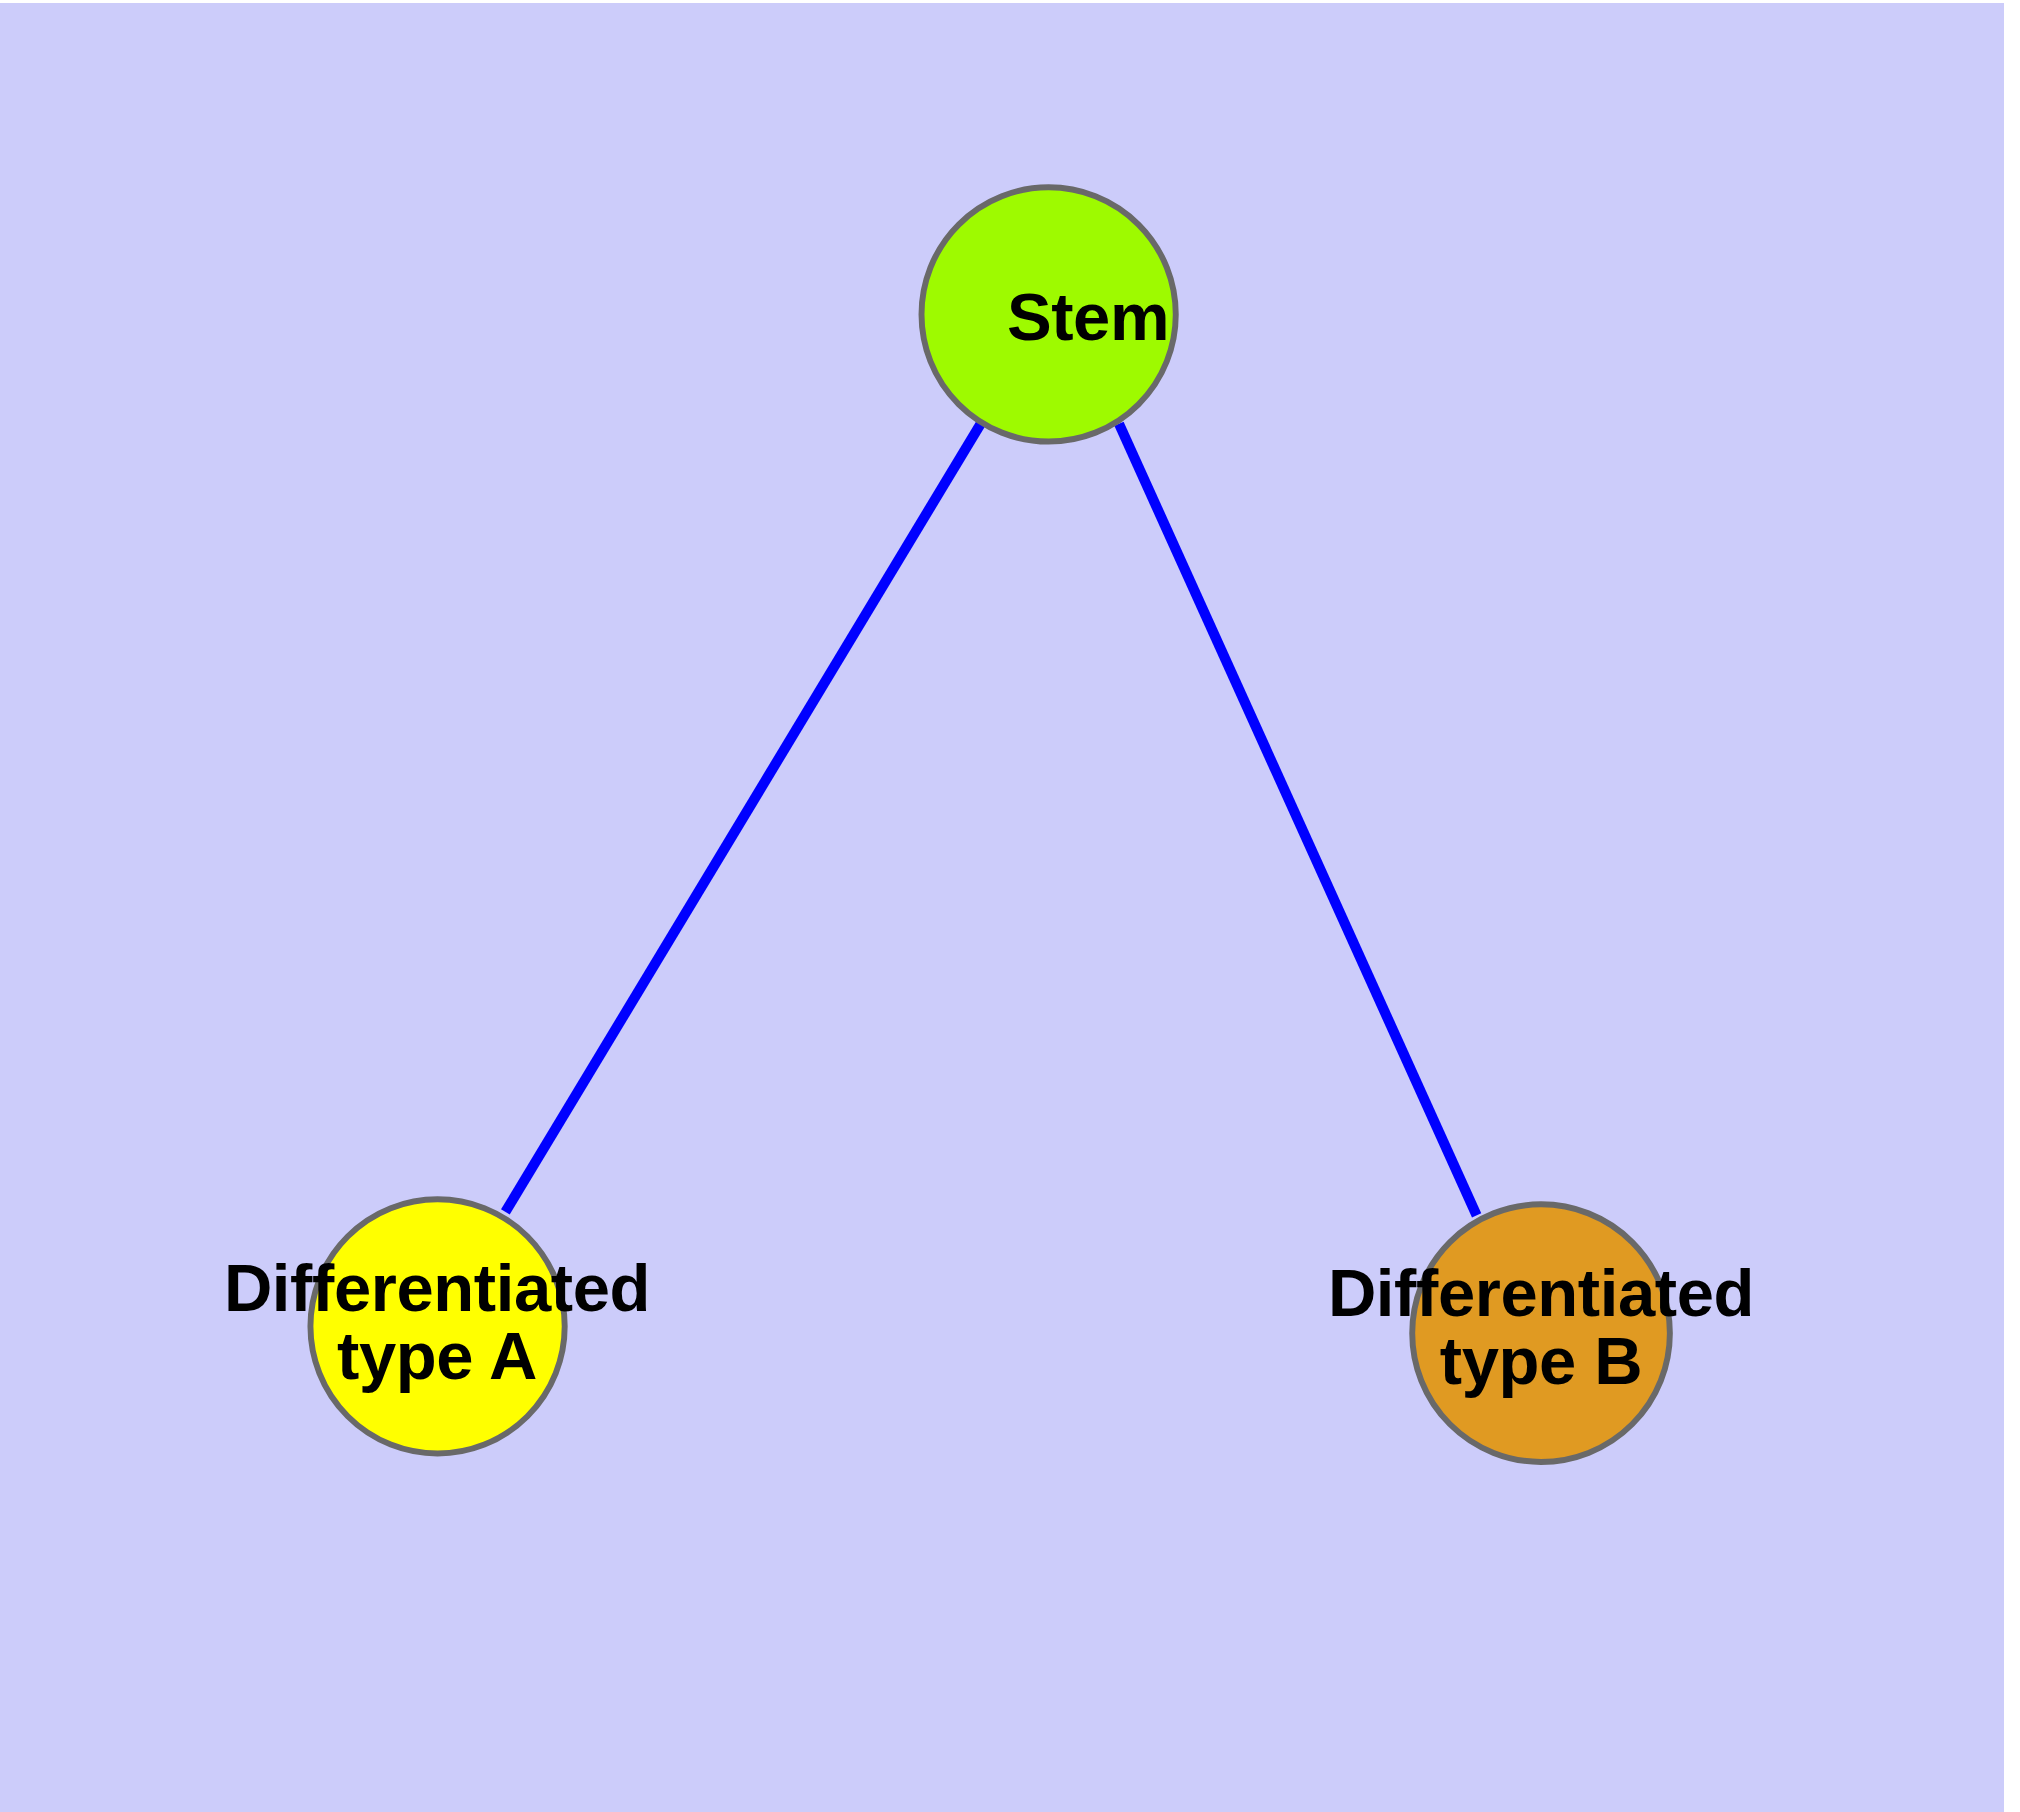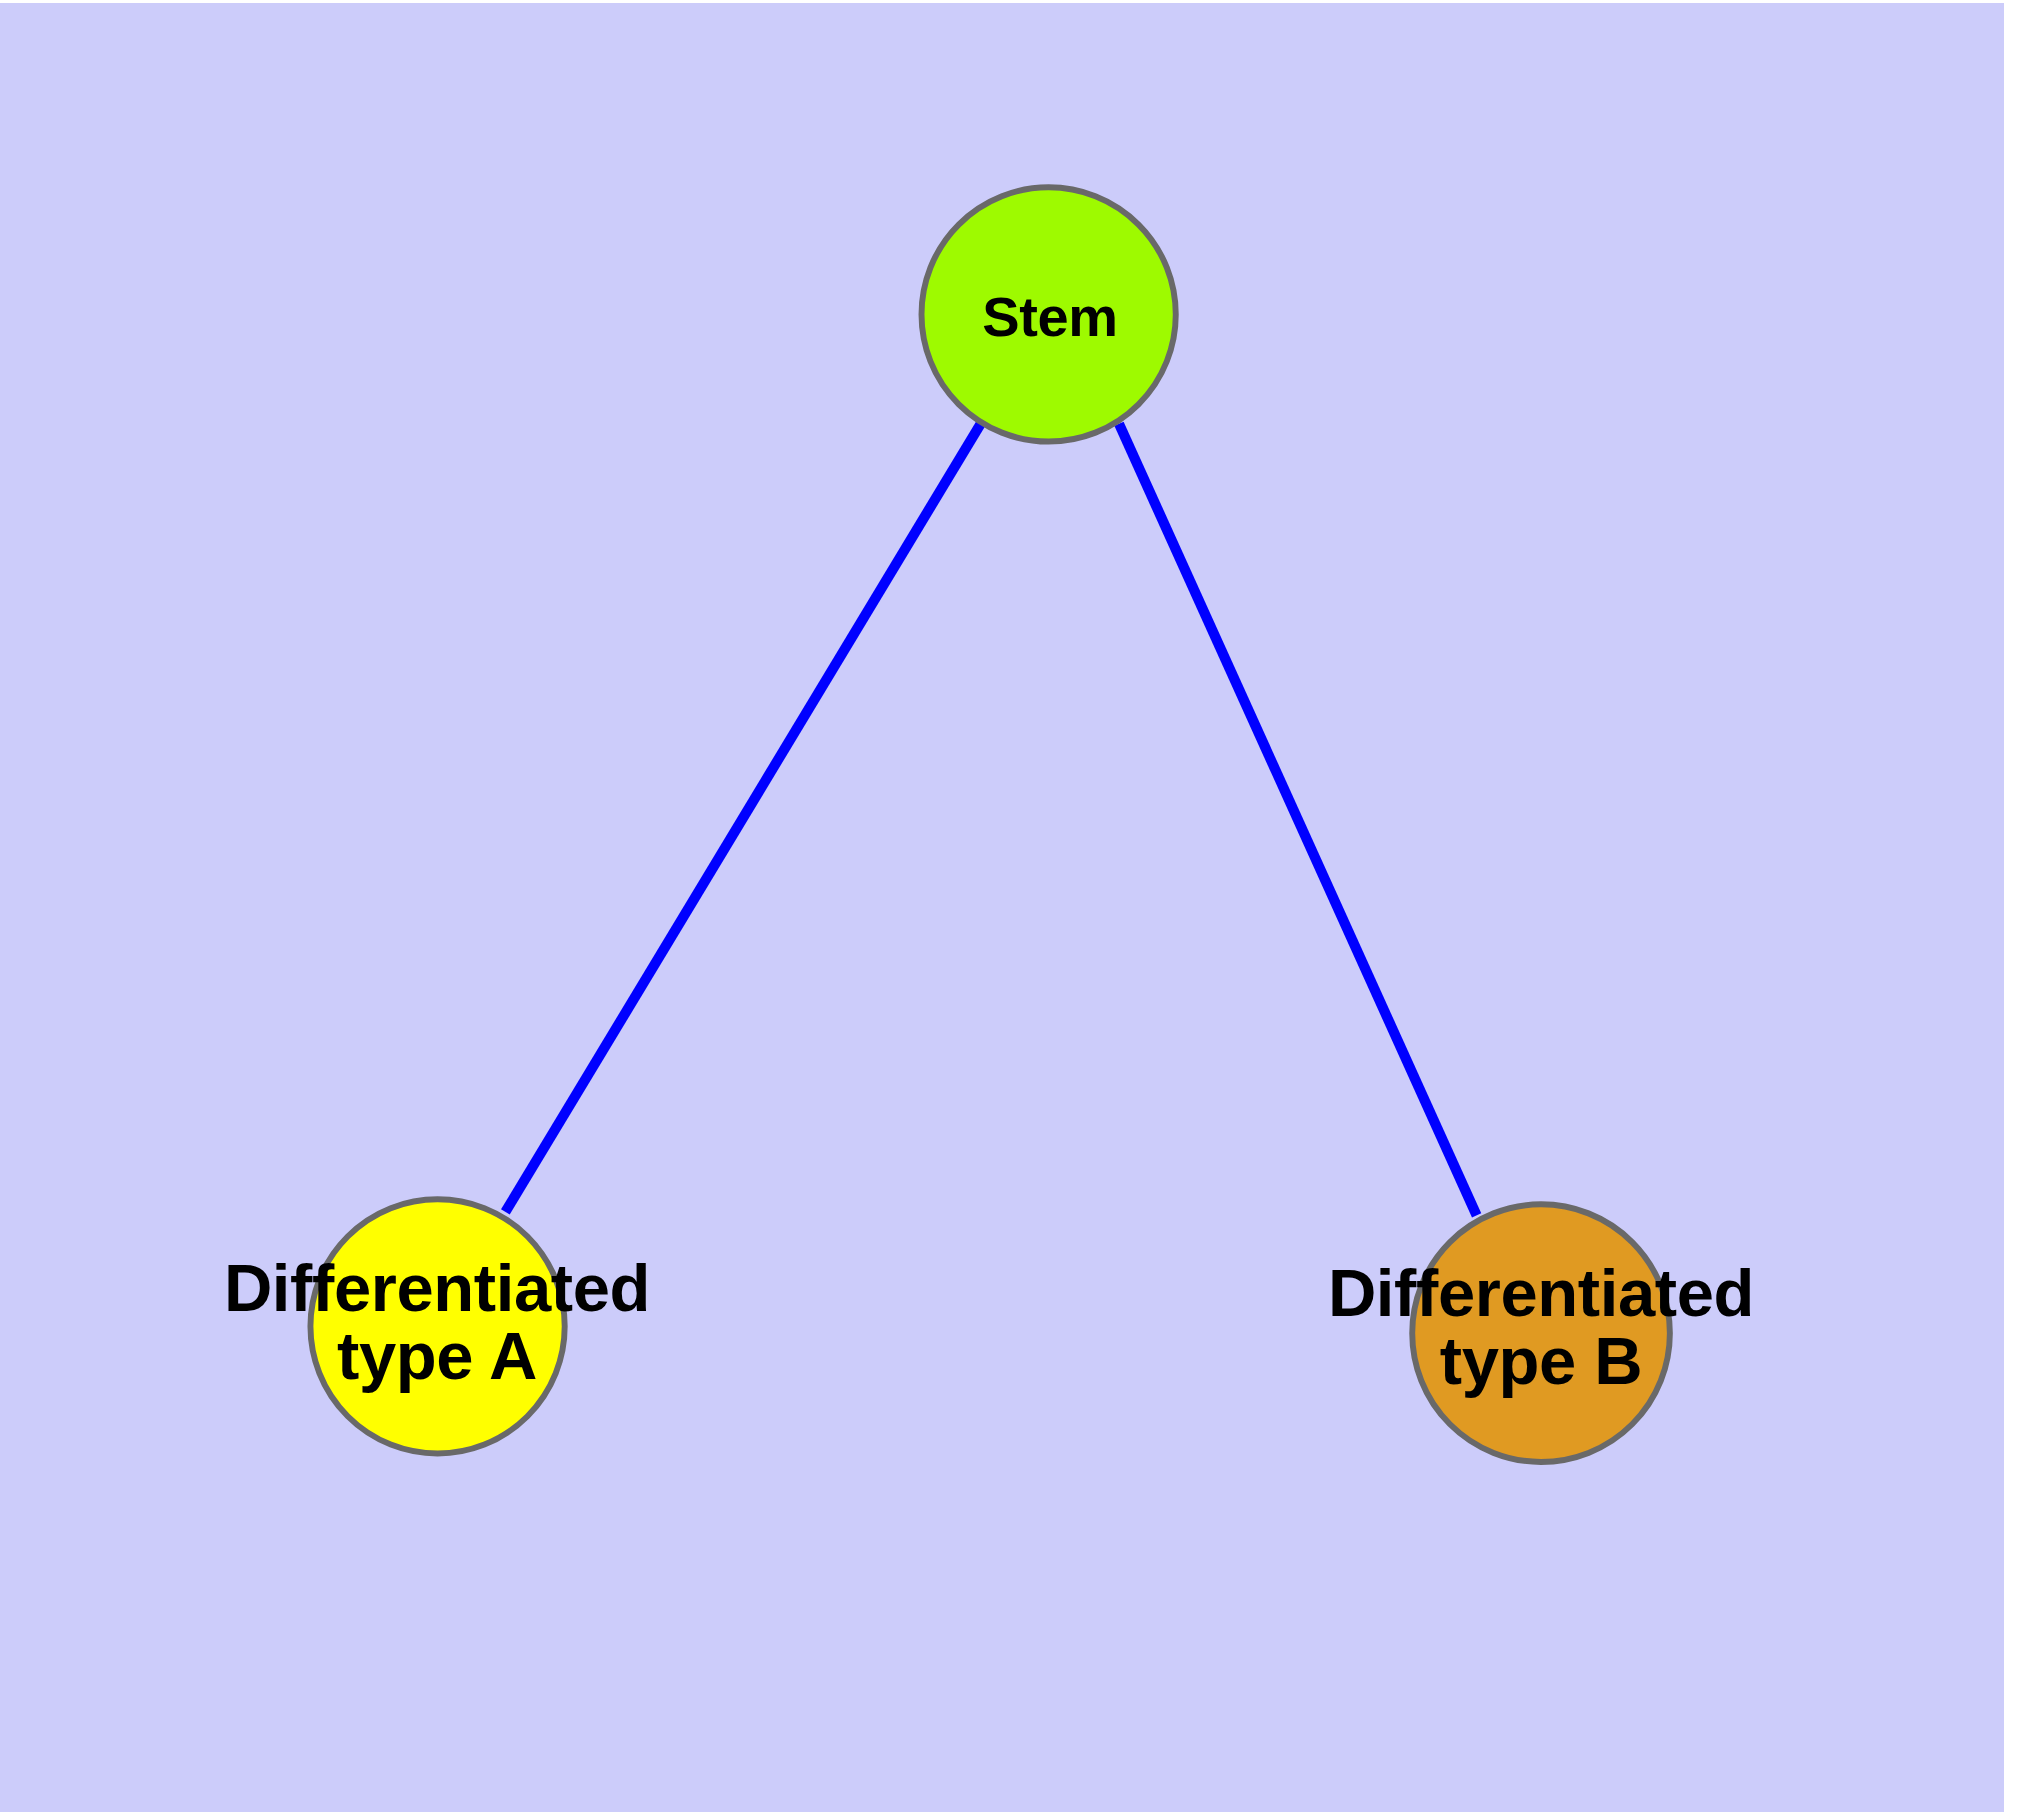--- a/index.html
+++ b/index.html
@@ -35,23 +35,23 @@
     text-align: center;
     font-weight: bold;
     color: #000000;
     white-space: pre;
     line-height: 1.02;
     letter-spacing: -0.4px;
     pointer-events: none;
     transform: translate(-50%, -50%);
   }
   #label-stem {
-    left: 1050px;
+    left: 1088px;
     top: 317px;
-    font-size: 56px;
+    font-size: 67px;
   }
   #label-type-a {
     left: 437px;
     top: 1322px;
     font-size: 67px;
   }
   #label-type-b {
     left: 1541px;
     top: 1327px;
     font-size: 67px;

